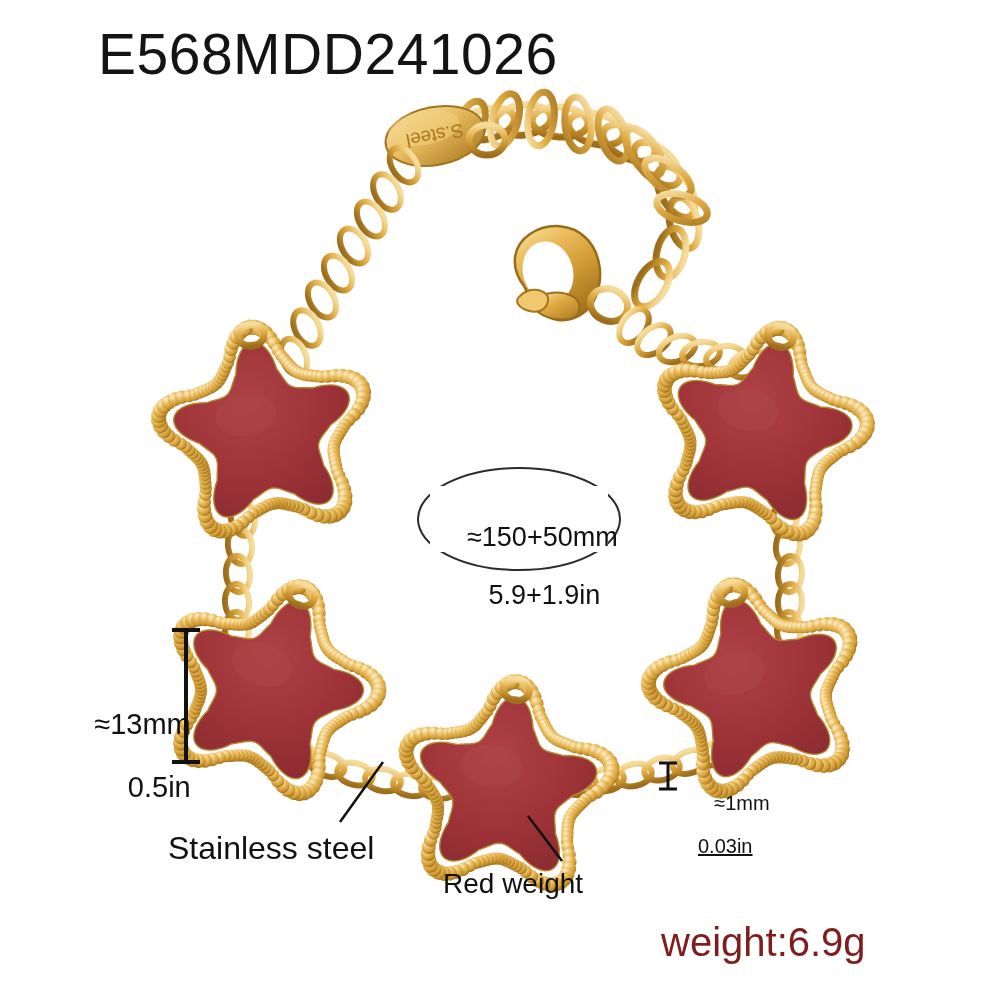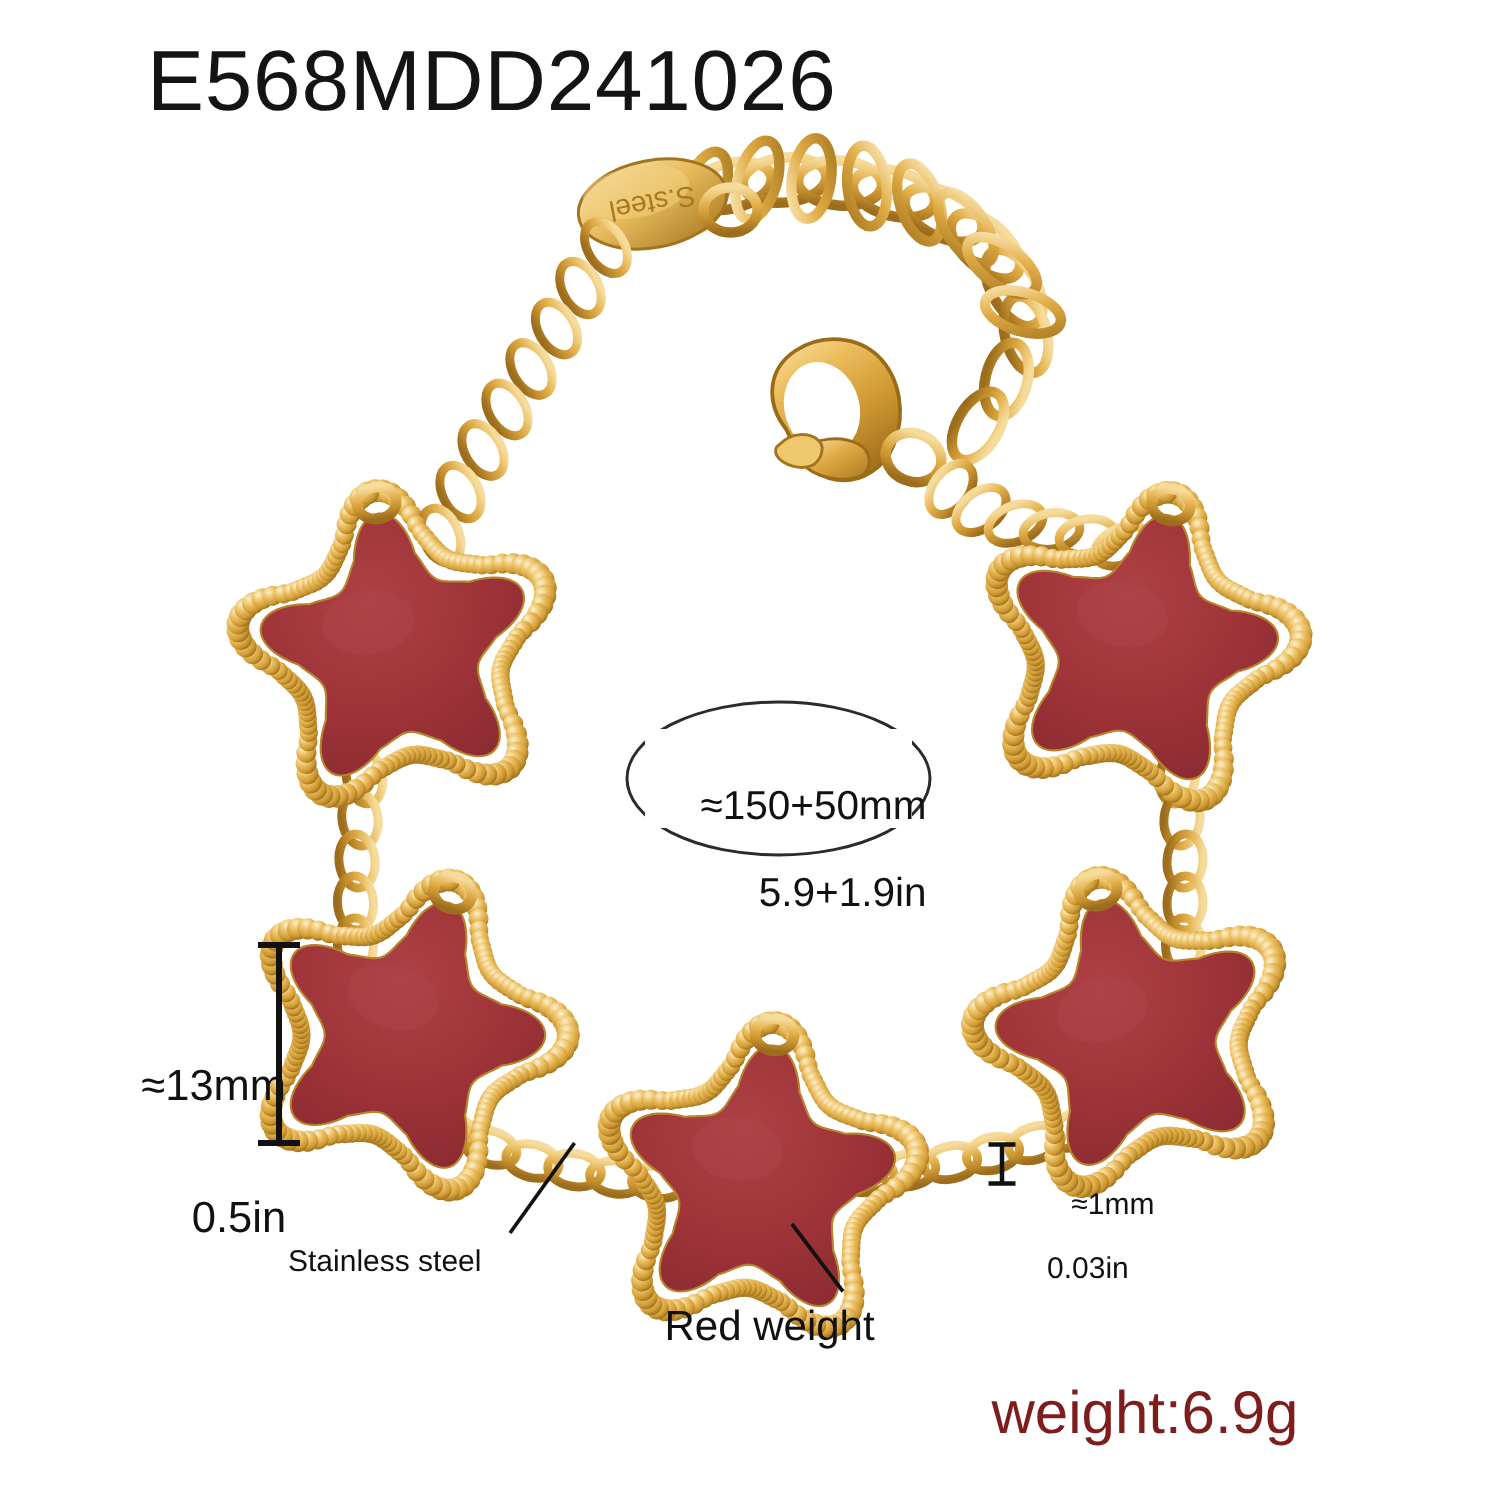--- a/index.html
+++ b/index.html
@@ -36,50 +36,50 @@
     left: 98px;
     top: 24px;
     font-size: 57px;
     letter-spacing: 0.5px;
     color: #141414;
   }
   #center-dim {
     left: 437px;
     top: 494px;
     font-size: 27px;
-    text-align: right;
+    text-align: center;
   }
   #center-dim .l2 {
     display: block;
     margin-left: 34px;
   }
   #left-dim {
     left: 62px;
     top: 678px;
     font-size: 29px;
     text-align: right;
   }
   #left-dim .l2 {
     display: block;
     margin-left: 28px;
-    margin-top: 25px;
   }
   #right-dim {
     left: 692px;
     top: 771px;
     font-size: 20px;
   }
   #right-dim .l2 {
     display: block;
     margin-left: 6px;
+    text-decoration: underline;
   }
   #mat-steel {
-    left: 192px;
+    left: 168px;
     top: 831px;
-    font-size: 20px;
+    font-size: 32px;
   }
   #mat-agate {
     left: 443px;
     top: 869px;
     font-size: 28px;
   }
   #weight-text {
     left: 661px;
     top: 921px;
     font-size: 40px;

